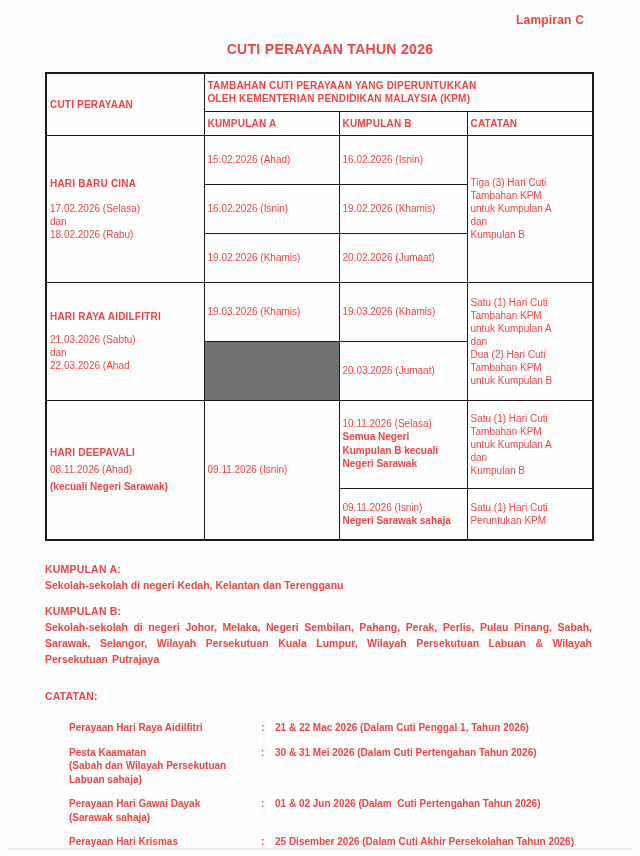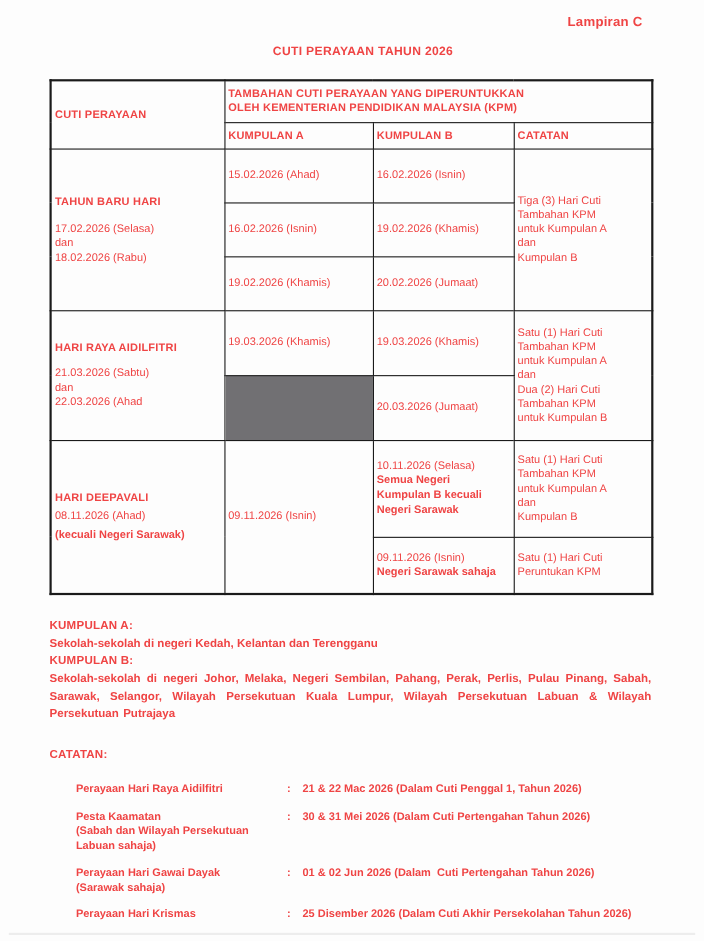--- a/index.html
+++ b/index.html
@@ -9,21 +9,21 @@
     overflow:hidden;
   }
   .pre { white-space:pre-line; }
 
   .lampiran {
     position:absolute; top:13px; right:56px;
     font-size:12px; font-weight:bold; letter-spacing:.2px;
   }
   .doc-title {
     position:absolute; top:41px; left:20px; right:0;
-    text-align:center; font-size:11px; font-weight:bold; letter-spacing:.3px;
+    text-align:center; font-size:14px; font-weight:bold; letter-spacing:.3px;
   }
 
   table.holiday-table {
     position:absolute; left:45px; top:72px; width:547px;
     border-collapse:collapse; table-layout:fixed;
     border:2px solid #1a1a1a;
   }
   table.holiday-table td {
     border:1.5px solid #1a1a1a;
     text-align:left; vertical-align:middle;
@@ -45,21 +45,21 @@
   .gap4  { margin-bottom:4px; }
   .bold  { font-weight:bold; }
   .b-note { font-weight:bold; line-height:13.5px; }
   .b-note2 { font-weight:bold; line-height:13.5px; }
 
   .bottom-sections {
     position:absolute; left:45px; top:561px; width:547px;
     font-weight:bold; font-size:10.5px; line-height:16px;
   }
   .sec-head { letter-spacing:.2px; }
-  .mt10 { margin-top:0; }
+  .mt10 { margin-top:10px; }
   .catatan-head { margin-top:21px; margin-bottom:17px; }
   .justify { text-align:justify; word-spacing:1px; }
 
   .note-row { display:flex; margin-top:11px; font-size:10px; line-height:13.5px;padding-left:24px; }
   .note-label { width:192px; white-space:pre-line; }
   .note-colon { width:14px; }
   .note-value { flex:1; }
 
   .bottom-rule {
     position:absolute; left:8px; right:8px; top:848px;
@@ -89,21 +89,21 @@
 OLEH KEMENTERIAN PENDIDIKAN MALAYSIA (KPM)</td>
     </tr>
     <tr class="r-head2">
       <td class="head">KUMPULAN A</td>
       <td class="head">KUMPULAN B</td>
       <td class="head">CATATAN</td>
     </tr>
 
     <tr class="r49">
       <td rowspan="3">
-        <div class="hname gap12">TAHUN BARU HARI</div>
+        <div class="hname gap12">HARI BARU CINA</div>
         <div class="pre">17.02.2026 (Selasa)
 dan
 18.02.2026 (Rabu)</div>
       </td>
       <td>15.02.2026 (Ahad)</td>
       <td>16.02.2026 (Isnin)</td>
       <td class="catatan-cell pre" rowspan="3">Tiga (3) Hari Cuti
 Tambahan KPM
 untuk Kumpulan A
 dan

